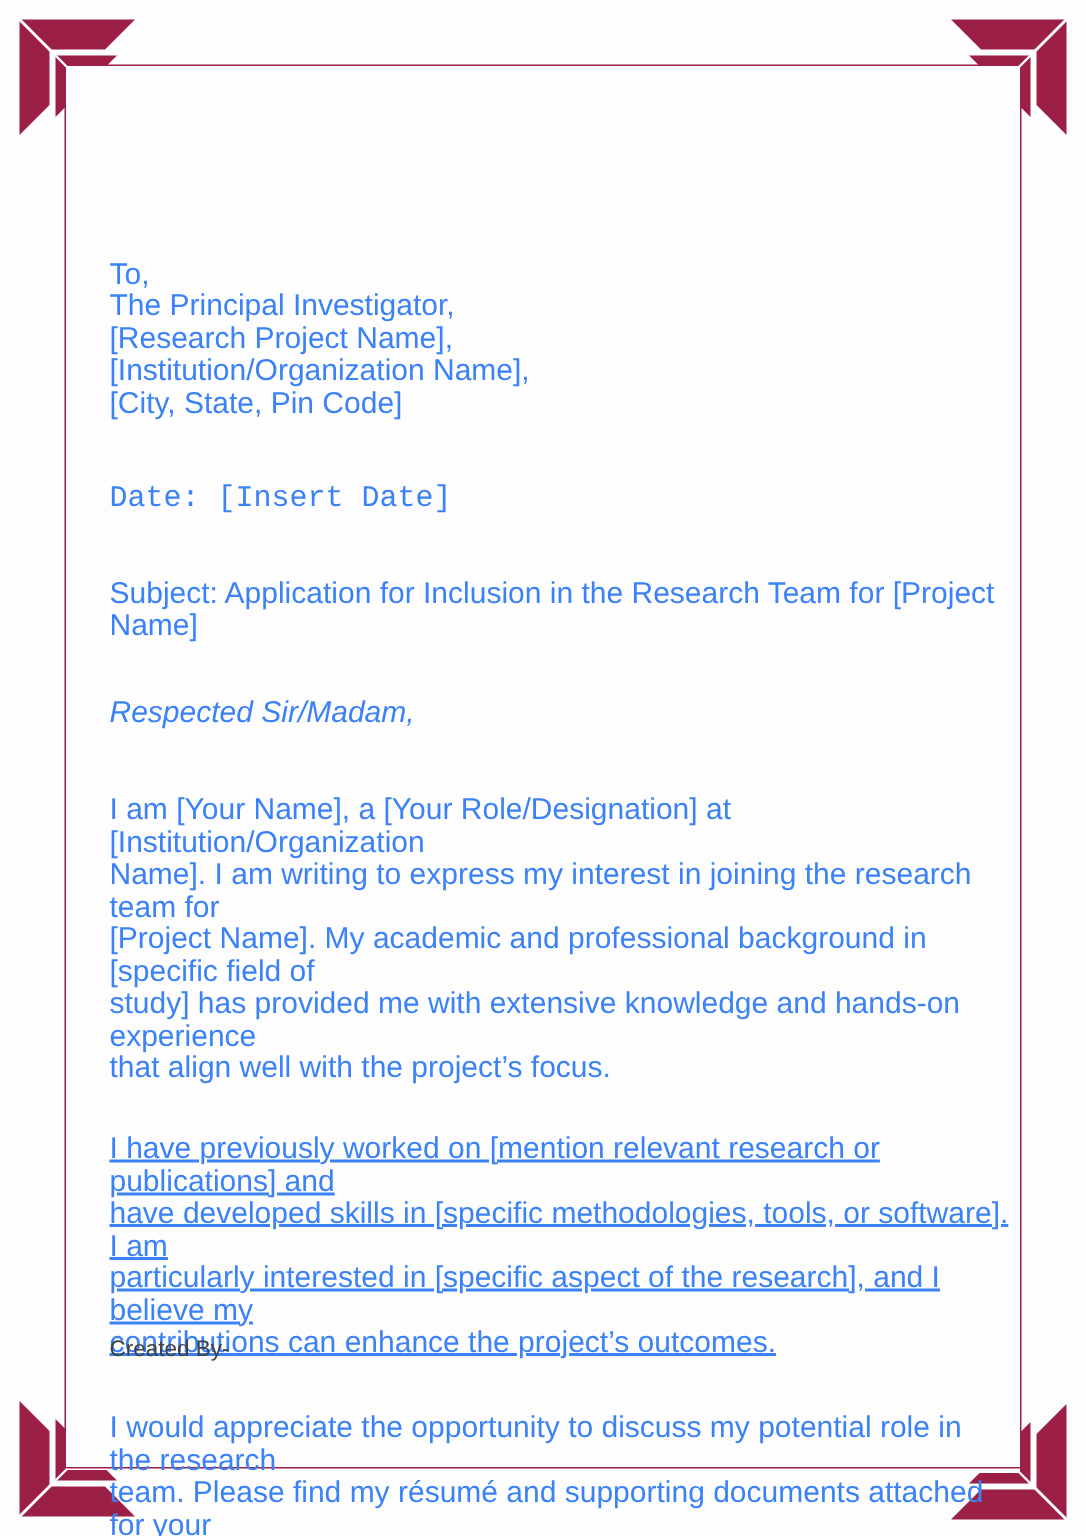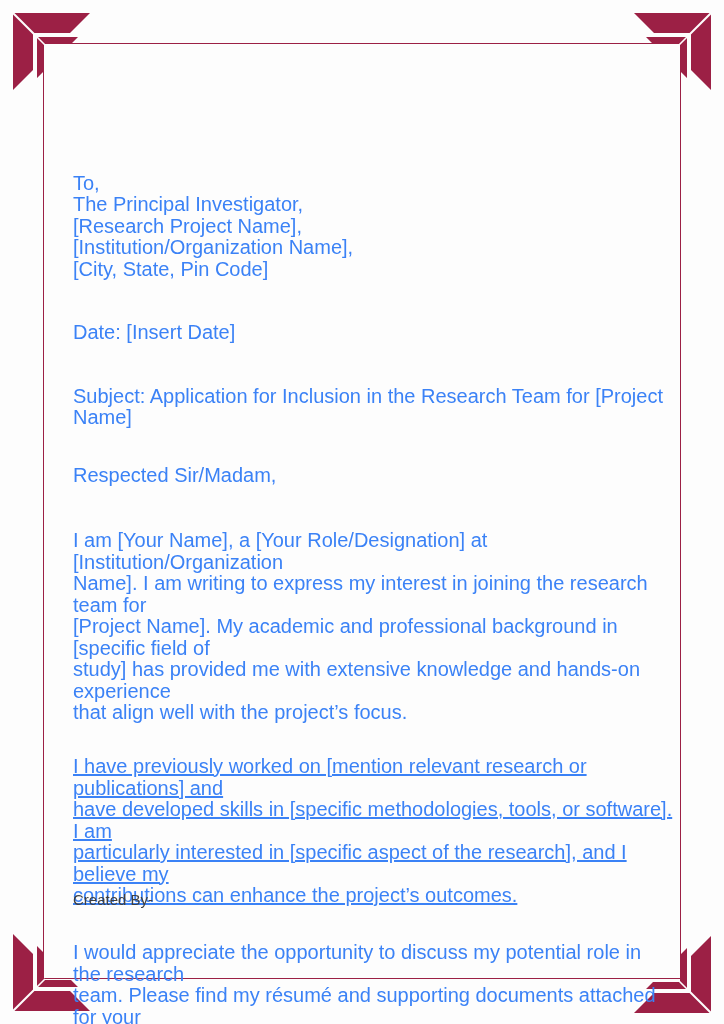--- a/index.html
+++ b/index.html
@@ -34,23 +34,23 @@
     position: absolute;
     left: 73px; top: 151px;
     width: 600px;
     color: #3b82f6;
     font-size: 20px;
     line-height: 21.5px;
     white-space: pre-line;
   }
   .letter p { margin: 0; }
   .b-recipient  { margin-bottom: 20px !important; }
-  .b-date       { margin-bottom: 21px !important; }
+  .b-date       { margin-bottom: 21px !important; font-family: Liberation Mono, monospace; }
   .b-subject    { margin-bottom: 15px !important; }
-  .b-salutation { margin-bottom: 22px !important; }
+  .b-salutation { margin-bottom: 22px !important; font-style: italic; }
   .b-para1      { margin-bottom: 11px !important; }
   .b-para2      { margin-bottom: 14px !important; text-decoration: underline; }
   .b-para3      { margin-bottom: 10px !important; }
 
   
   .footer {
     position: absolute;
     left: 73px; top: 889px;
     color: #404040;
     font-size: 15px;

